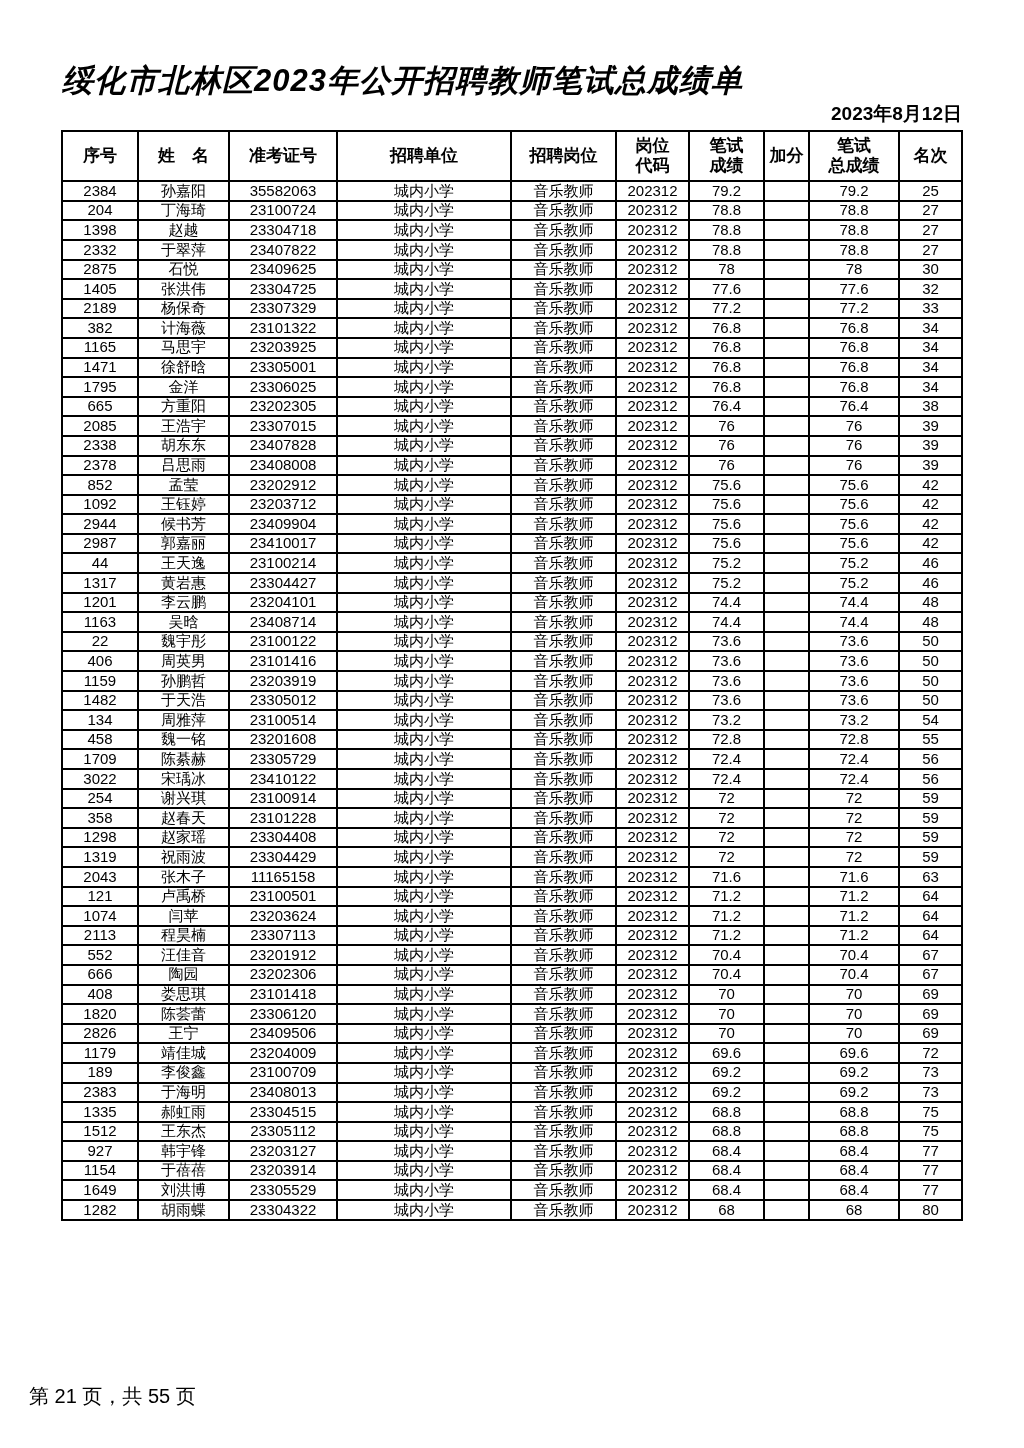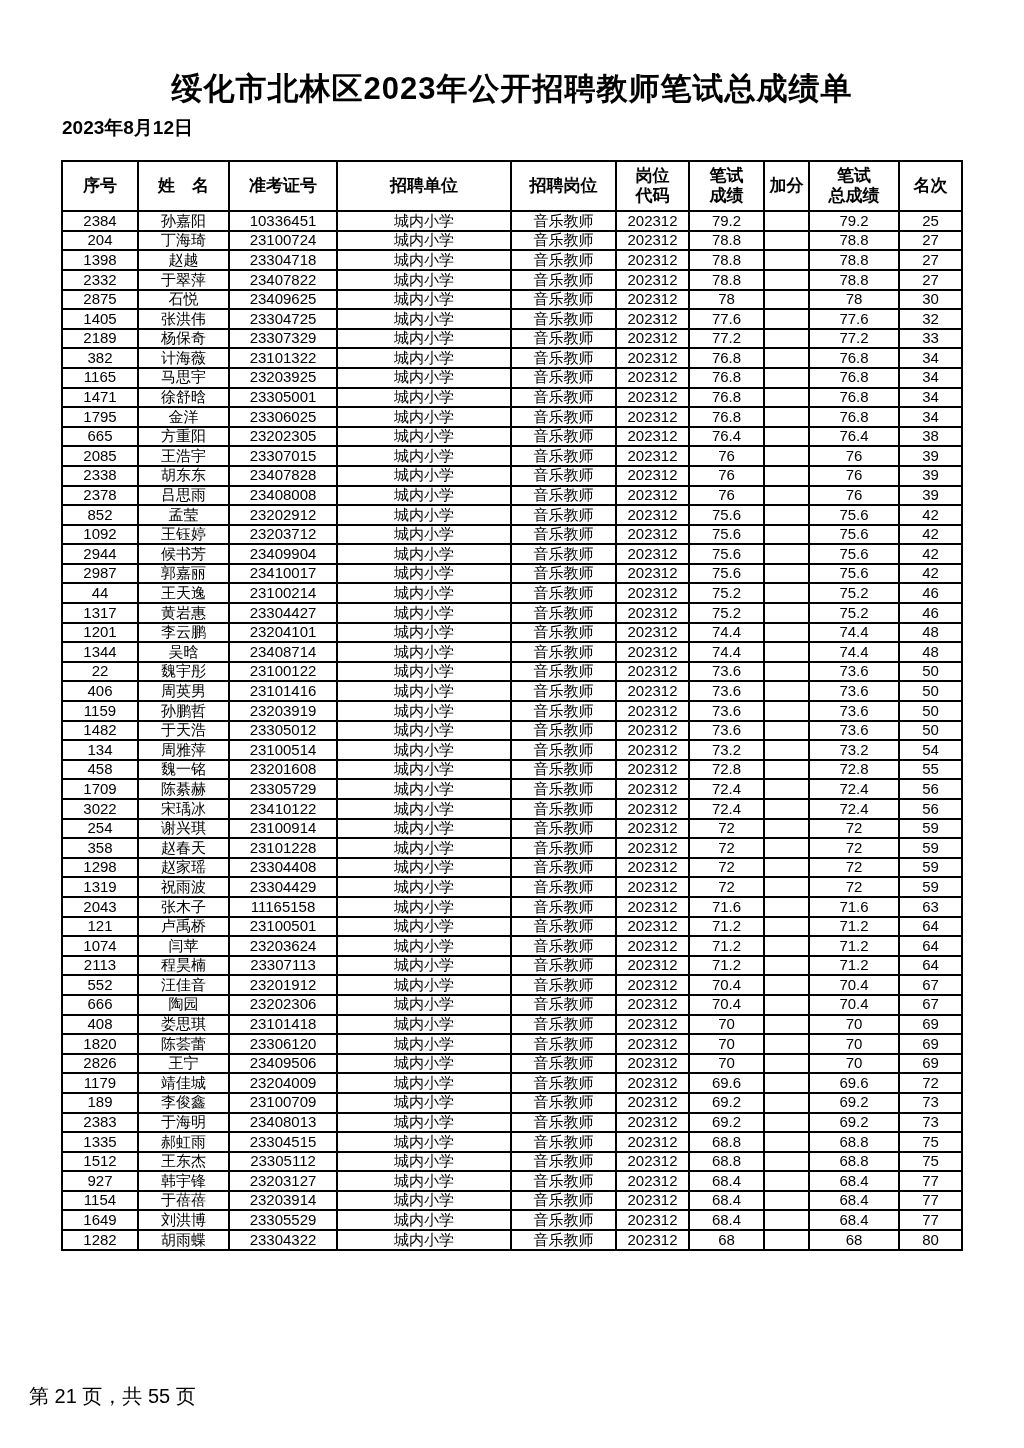--- a/index.html
+++ b/index.html
@@ -8,39 +8,40 @@
     background: #ffffff;
   }
   body {
     width: 1024px;
     height: 1448px;
     font-family: "Liberation Sans", "DejaVu Sans", sans-serif;
     color: #000;
     position: relative;
   }
   .page-title {
-    margin: 8px auto;
+    margin: 0 auto;
     padding-top: 62px;
     width: 900px;
-    text-align: center;
+    text-align: left;
     font-size: 31px;
     font-weight: bold;
     letter-spacing: 1px;
     line-height: 1.2;
+    font-style: italic;
   }
   .date-line {
     width: 900px;
     margin: 2px auto 0;
-    text-align: left;
+    text-align: right;
     font-size: 19px;
     font-weight: bold;
   }
   table.score-table {
     width: 900px;
-    margin: 19px auto 0;
+    margin: 3px auto 0;
     border-collapse: collapse;
     table-layout: fixed;
     border: 2px solid #000;
   }
   table.score-table th {
     border: 2px solid #000;
     font-size: 17px;
     font-weight: bold;
     text-align: center;
     vertical-align: middle;
@@ -104,21 +105,21 @@
         <th>加分</th>
         <th>笔试
 总成绩</th>
         <th>名次</th>
       </tr>
   </thead>
   <tbody>
       <tr>
         <td>2384</td>
         <td>孙嘉阳</td>
-        <td>10336451</td>
+        <td>35582063</td>
         <td>城内小学</td>
         <td>音乐教师</td>
         <td>202312</td>
         <td>79.2</td>
         <td></td>
         <td>79.2</td>
         <td>25</td>
       </tr>
       <tr>
         <td>204</td>
@@ -366,21 +367,21 @@
         <td>23204101</td>
         <td>城内小学</td>
         <td>音乐教师</td>
         <td>202312</td>
         <td>74.4</td>
         <td></td>
         <td>74.4</td>
         <td>48</td>
       </tr>
       <tr>
-        <td>1344</td>
+        <td>1163</td>
         <td>吴晗</td>
         <td>23408714</td>
         <td>城内小学</td>
         <td>音乐教师</td>
         <td>202312</td>
         <td>74.4</td>
         <td></td>
         <td>74.4</td>
         <td>48</td>
       </tr>

